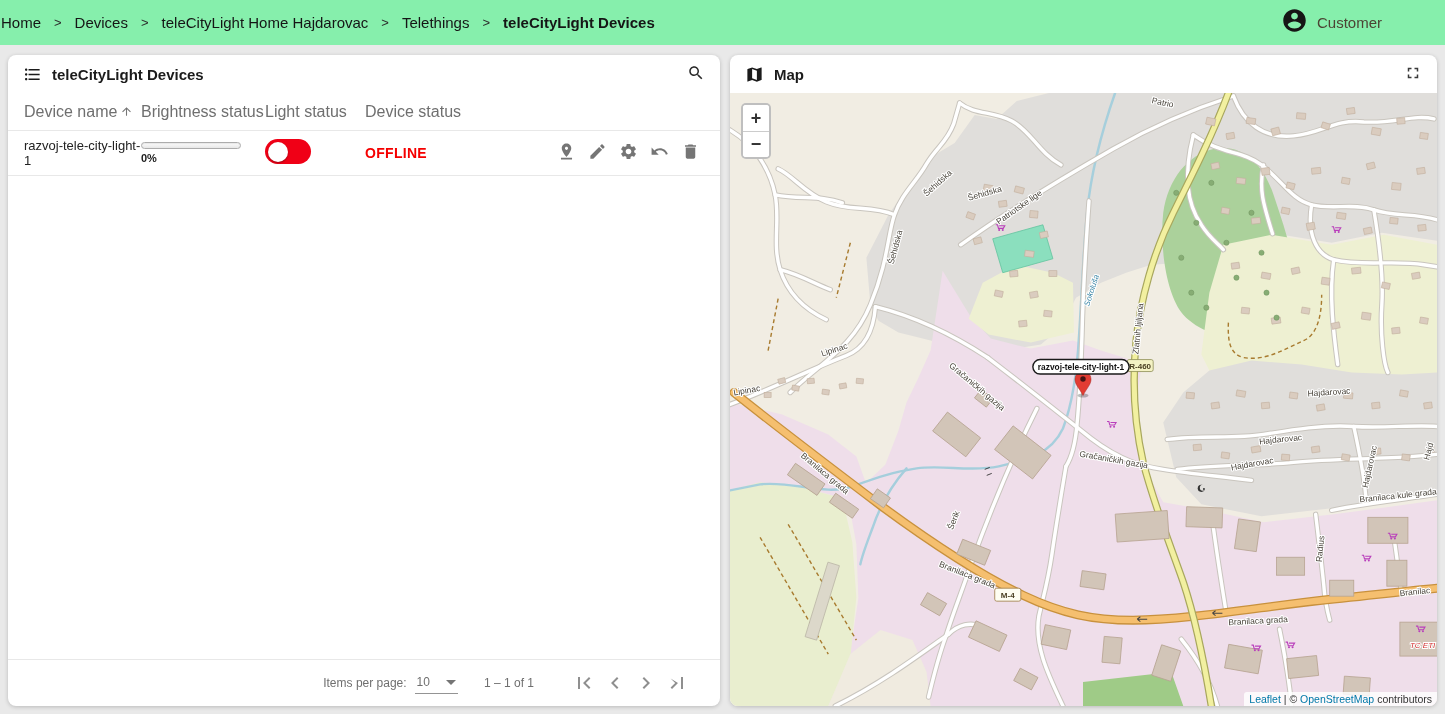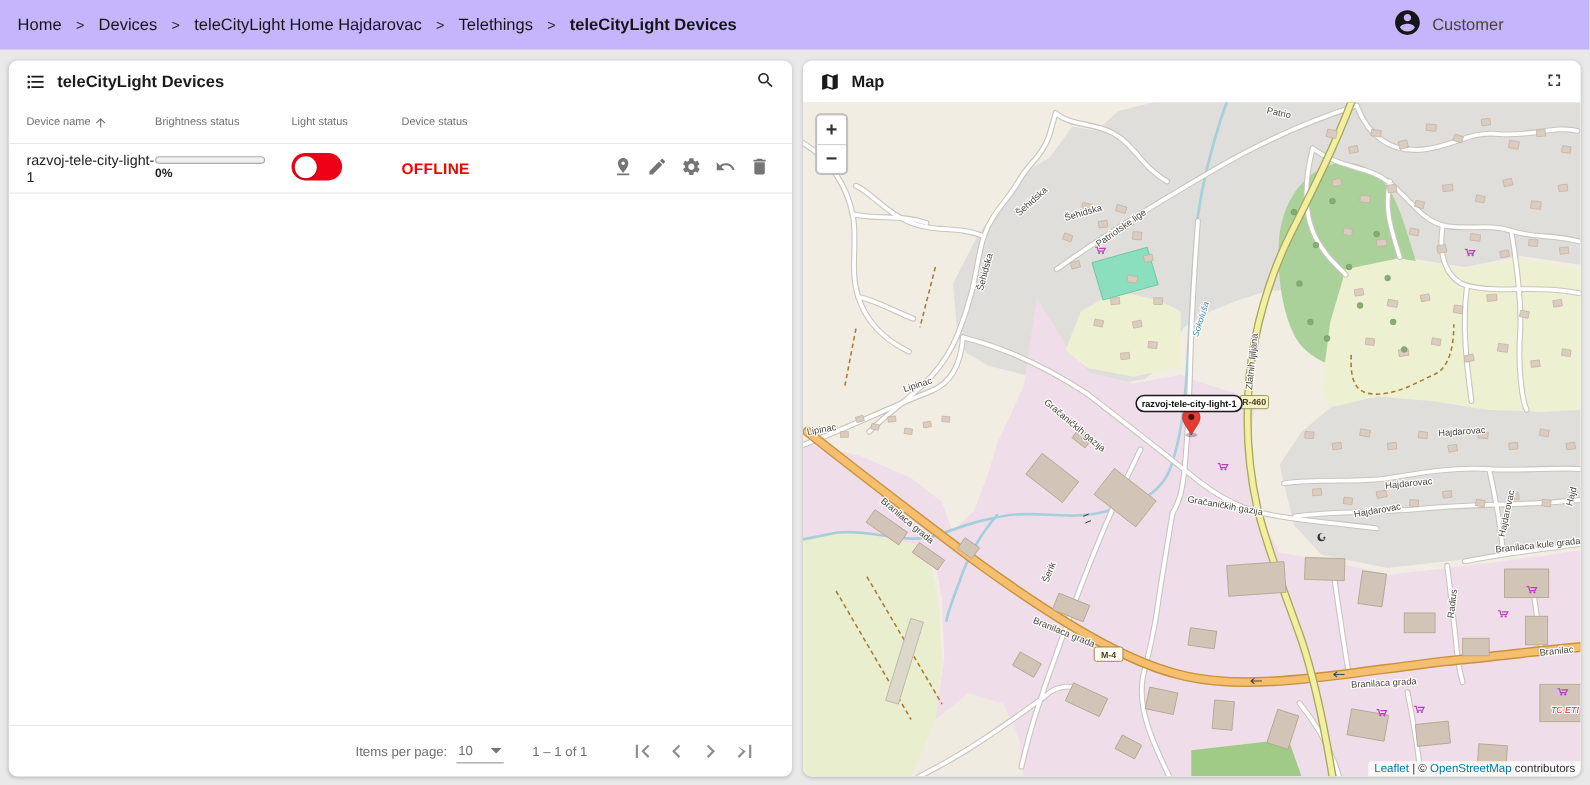--- a/index.html
+++ b/index.html
@@ -5,22 +5,22 @@
   * { box-sizing: border-box; }
   html,body { margin:0; padding:0; }
   body {
     width:1445px; height:714px; overflow:hidden;
     background:#E9E9E9;
     font-family:"Liberation Sans", sans-serif;
     color:#212121;
   }
   
   .topbar {
-    height:45px; background:#c4b5fd;
-    display:flex; align-items:center; padding:0 16px;
+    height:45px; background:#86efac;
+    display:flex; align-items:center; padding:0 1px;
   }
   .crumb { font-size:15px; color:#151515; cursor:pointer; white-space:nowrap; }
   .crumb.current { font-weight:700; }
   .crumb-sep { margin:0 13px; font-size:13px; color:#2b2b2b; }
   .user-group { margin-left:auto; margin-right:62px; display:flex; align-items:center; gap:9px; }
   .user-group svg { width:27px; height:27px; fill:#161616; }
   .user-label { font-size:15px; color:#4c4434; }
 
   
   .main { display:flex; gap:10px; padding:10px 8px 0 8px; height:661px; }
@@ -34,21 +34,21 @@
 
   .panel-header { height:38px; flex:0 0 auto; display:flex; align-items:center; padding:0 15px; }
   .panel-title { font-size:15px; font-weight:700; color:#1b1b1b; margin-left:10px; white-space:nowrap; }
   .hdr-icon svg { width:19px; height:19px; fill:#1b1b1b; display:block; }
   .icon-btn { background:none; border:none; padding:0; margin:0; cursor:pointer; display:flex; align-items:center; justify-content:center; }
   .push-right { margin-left:auto; }
   .search-btn svg { width:18px; height:18px; fill:#2a2a2a; }
   .fullscreen-btn svg { width:18px; height:18px; fill:#3a3a3a; }
 
   
-  .thead { display:flex; align-items:center; height:38px; padding-left:16px; font-size:10px; color:#6f6f6f; border-bottom:1px solid #E8E8E8; }
+  .thead { display:flex; align-items:center; height:38px; padding-left:16px; font-size:16px; color:#6f6f6f; border-bottom:1px solid #E8E8E8; }
   .col-name { width:117px; display:flex; align-items:center; gap:3px; }
   .col-bright { width:124px; }
   .col-light { width:100px; }
   .col-status { width:180px; }
   .sort-arrow svg { width:13px; height:13px; fill:#757575; display:block; }
   .trow { display:flex; align-items:center; height:45px; padding-left:16px; font-size:13px; color:#222; border-bottom:1px solid #E8E8E8; cursor:pointer; }
   .cell-bright { display:flex; flex-direction:column; justify-content:center; }
   .slider-track {
     width:100px; height:7px; border-radius:4px;
     border:1px solid #ACACAC;

